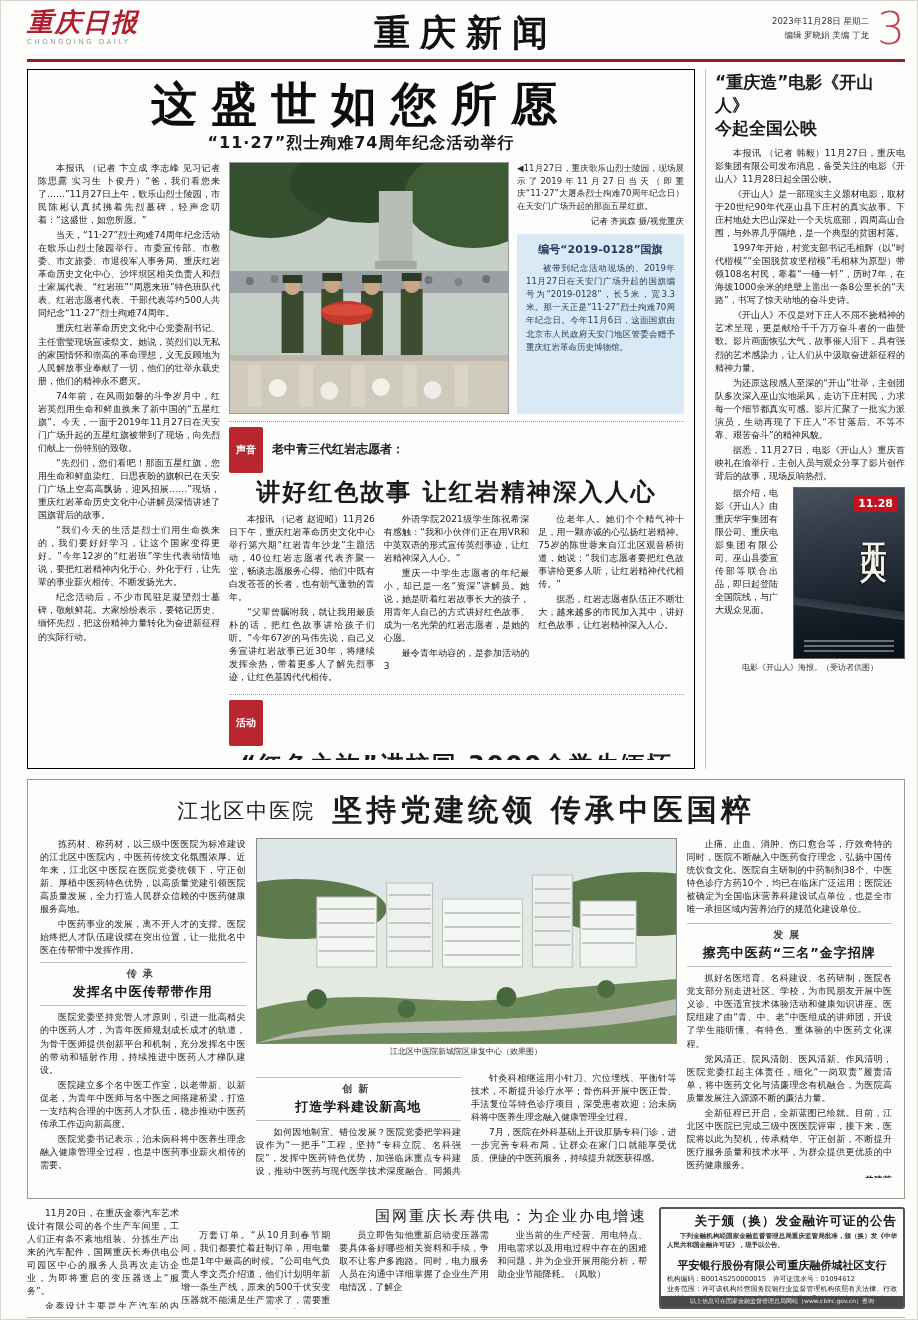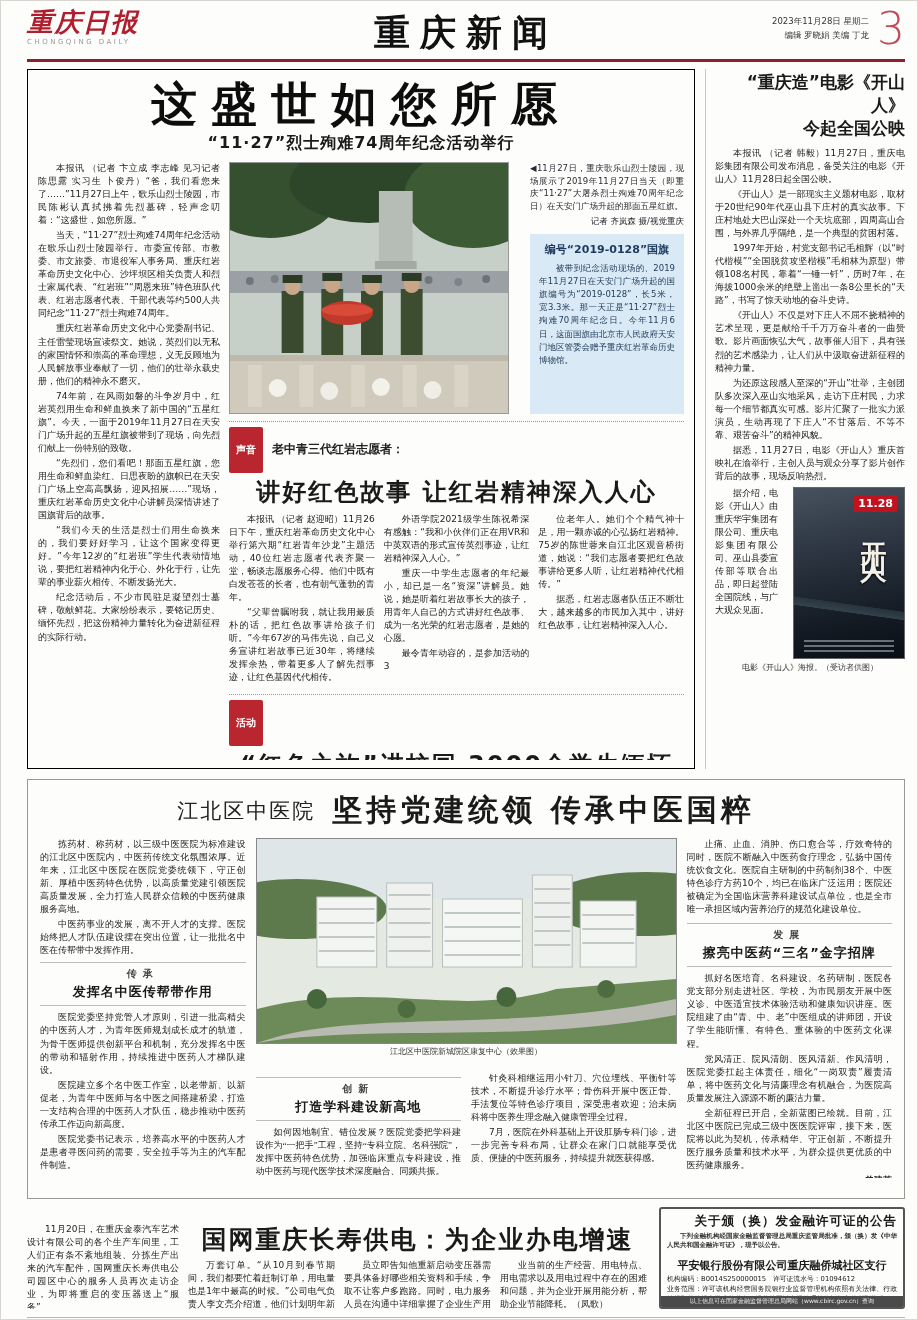--- a/index.html
+++ b/index.html
@@ -22,73 +22,73 @@
   .main-row { display:flex; gap:10px; margin-top:7px; height:700px; }
 
   
   .lead-box { flex:0 0 668px; border:1px solid #000000; padding:8px 10px; display:flex; flex-direction:column; overflow:hidden; }
   .lead-headline { text-align:center; font-size:46px; font-weight:900; letter-spacing:14px; color:#0d0d0d; line-height:1.15; }
   .lead-subhead { text-align:center; font-size:16px; font-weight:bold; margin-top:2px; letter-spacing:1px; }
   .lead-content { display:flex; gap:9px; margin-top:8px; flex:1; overflow:hidden; }
   .lead-col1 { flex:0 0 182px; overflow:hidden; }
   .bodytext p { font-size:9px; line-height:1.45; text-align:justify; text-indent:18px; margin-bottom:2px; color:#222; }
   .lead-right { flex:1; display:flex; flex-direction:column; overflow:hidden; }
-  .photo-row { display:flex; gap:21px; height:252px; }
+  .photo-row { display:flex; gap:8px; height:252px; }
   .lead-photo { flex:0 0 280px; border:1px solid #999; background:#c9cfc9; }
   .photo-side { flex:1; display:flex; flex-direction:column; gap:6px; overflow:hidden; }
   .caption p { font-size:8.5px; line-height:1.5; text-align:justify; color:#2a2a33; }
   .caption .credit { text-align:right; text-indent:0; margin-top:2px; }
   .flag-box { background:#d9e9f5; padding:8px 9px; flex:1; }
   .flag-box h4 { font-size:11px; text-align:center; color:#1d3a5f; margin-bottom:5px; font-weight:bold; }
   .flag-box p { font-size:8.5px; line-height:1.55; text-align:justify; text-indent:17px; color:#24405e; }
 
   .sub-article { border-top:1px dotted #999; margin-top:7px; padding-top:5px; }
   .tag { display:inline-block; background:#b9262f; color:#fff; font-size:10px; font-weight:bold; padding:16px 7px; border-radius:2px; margin-bottom:2px; }
   .kicker { font-size:12px; font-weight:bold; color:#222; margin:1px 0 0 4px; }
   .sub-headline { text-align:center; font-size:24px; font-weight:900; letter-spacing:2px; margin:1px 0 5px; }
   .cols3 { display:flex; gap:9px; }
   .cols3 > div { flex:1; overflow:hidden; }
 
   
   .sidebar { flex:1; border-left:1px solid #c9c7c2; padding-left:9px; overflow:hidden; }
-  .sb-headline { text-align:right; font-size:17px; font-weight:900; line-height:1.35; margin:2px 0 7px; }
+  .sb-headline { text-align:left; font-size:17px; font-weight:900; line-height:1.35; margin:2px 0 7px; }
   .poster-row { display:flex; gap:15px; margin-top:4px; }
   .poster-sidetext { flex:1; overflow:hidden; }
   .poster { flex:0 0 112px; height:172px; position:relative; background:linear-gradient(170deg,#46525e 0%,#2b3440 38%,#141b24 75%,#0a0f16 100%); border:1px solid #666; }
   .poster-badge { position:absolute; top:7px; right:7px; background:#c1121f; color:#fff; font-size:11px; font-weight:bold; padding:2px 4px; }
   .poster-title { position:absolute; top:34px; right:12px; writing-mode:vertical-rl; color:#f4f1e8; font-size:26px; font-weight:900; letter-spacing:7px; text-shadow:0 1px 2px #000; }
   .poster-ridge { position:absolute; left:0; bottom:28px; width:100%; height:40px; background:linear-gradient(8deg,transparent 45%,#3a4a55 46%,#2c3942 60%,transparent 61%); opacity:.8; }
   .poster-lines { position:absolute; bottom:6px; left:10px; right:10px; }
   .poster-lines i { display:block; height:2px; background:#9aa3ab; margin-top:3px; opacity:.65; }
   .poster-caption { font-size:8px; color:#333; text-align:center; margin-top:3px; }
 
   
   .hospital { margin-top:10px; border:1px solid #9a9892; height:420px; padding:10px 12px; overflow:hidden; }
   .hosp-head { text-align:center; margin-bottom:7px; }
   .hosp-kicker { display:inline-block; font-size:21px; color:#222; letter-spacing:2px; vertical-align:middle; margin-right:12px; }
   .hosp-headline { display:inline-block; font-size:30px; font-weight:900; letter-spacing:4px; vertical-align:middle; }
   .hosp-grid { display:grid; grid-template-columns:repeat(4,1fr); grid-template-rows:228px auto; gap:6px 10px; height:340px; overflow:hidden; }
   .hg-col1 { grid-row:1/3; overflow:hidden; }
   .hg-photo { grid-column:2/4; grid-row:1; }
   .hg-photo .ph { width:100%; height:206px; border:1px solid #888; background:#dfe4de; }
   .hg-photo .cap { font-size:8px; text-align:center; color:#333; margin-top:2px; }
-  .hg-c2 { grid-column:2; grid-row:2; overflow:hidden;font-family:Liberation Serif, serif; }
+  .hg-c2 { grid-column:2; grid-row:2; overflow:hidden; }
   .hg-c3 { grid-column:3; grid-row:2; overflow:hidden; }
   .hg-col4 { grid-column:4; grid-row:1/3; overflow:hidden; display:flex; flex-direction:column; }
   .subhead-block { text-align:center; border-top:1px solid #bbb; border-bottom:1px solid #bbb; padding:4px 0; margin:5px 0; }
   .subhead-block .lbl { font-size:10px; font-weight:bold; letter-spacing:6px; color:#444; }
   .subhead-block .ttl { font-size:13px; font-weight:900; margin-top:2px; letter-spacing:1px; }
   .hosp-byline { margin-top:auto; text-align:right; font-size:9px; font-weight:bold; }
 
   
   .bottom-row { display:flex; gap:12px; margin-top:8px; height:102px; }
-  .power { flex:1; display:flex; gap:9px; overflow:hidden;margin-top:16px; }
+  .power { flex:1; display:flex; gap:2px; overflow:hidden; }
   .power-col1 { flex:0 0 152px; overflow:hidden; }
   .power-right { flex:1; display:flex; flex-direction:column; overflow:hidden; }
-  .power-headline { text-align:center; font-size:25px; font-weight:700; letter-spacing:2px; margin-bottom:3px; }
+  .power-headline { text-align:right; font-size:15px; font-weight:400; letter-spacing:2px; margin-bottom:3px; }
   .power-cols { display:flex; gap:9px; flex:1; overflow:hidden; }
   .power-cols > div { flex:1; overflow:hidden; }
 
   .notice { flex:0 0 246px; border:2px solid #555; border-radius:3px; padding:4px 6px 0; position:relative; overflow:hidden; }
   .notice-title { text-align:right; font-size:12.5px; font-weight:900; letter-spacing:1px; }
   .notice-intro { font-size:6.5px; font-weight:bold; color:#333; line-height:1.45; text-align:justify; margin-top:2px; text-indent:13px; }
   .notice-bank { text-align:center; font-size:11px; font-weight:bold; margin:7px 0 2px; }
   .notice-line { font-size:6.8px; line-height:1.45; color:#222; text-align:justify; }
   .notice-note { position:absolute; left:0; right:0; bottom:0; background:#4a4a4a; color:#eee; font-size:6px; text-align:center; padding:1px 0; }
 
@@ -259,21 +259,21 @@
 
       <div class="hg-col1 bodytext">
         <p>拣药材、称药材，以三级中医医院为标准建设的江北区中医院内，中医药传统文化氛围浓厚。近年来，江北区中医院在医院党委统领下，守正创新、厚植中医药特色优势，以高质量党建引领医院高质量发展，全力打造人民群众信赖的中医药健康服务高地。</p>
         <p>中医药事业的发展，离不开人才的支撑。医院始终把人才队伍建设摆在突出位置，让一批批名中医在传帮带中发挥作用。</p>
         <div class="subhead-block">
           <div class="lbl">传承</div>
           <div class="ttl">发挥名中医传帮带作用</div>
         </div>
         <p>医院党委坚持党管人才原则，引进一批高精尖的中医药人才，为青年医师规划成长成才的轨道，为骨干医师提供创新平台和机制，充分发挥名中医的带动和辐射作用，持续推进中医药人才梯队建设。</p>
         <p>医院建立多个名中医工作室，以老带新、以新促老，为青年中医师与名中医之间搭建桥梁，打造一支结构合理的中医药人才队伍，稳步推动中医药传承工作迈向新高度。</p>
-        <p>医院党委书记表示，培养高水平的中医药人才是患者寻医问药的需要，安全拉手等为主的汽车配件制造。</p>
+        <p>医院党委书记表示，治未病科将中医养生理念融入健康管理全过程，也是中医药事业薪火相传的需要。</p>
       </div>
 
       <div class="hg-photo">
         <div class="ph">
           <svg width="100%" height="100%" viewBox="0 0 420 204" preserveAspectRatio="none">
             <rect width="420" height="204" fill="#e4e9e2"></rect>
             <rect y="0" width="420" height="60" fill="#dfe6e8"></rect>
             <ellipse cx="40" cy="70" rx="90" ry="30" fill="#5c7a4c"></ellipse>
             <ellipse cx="390" cy="65" rx="100" ry="32" fill="#597748"></ellipse>
             <rect x="60" y="58" width="60" height="70" fill="#f3f5f2" stroke="#b8beba"></rect>

